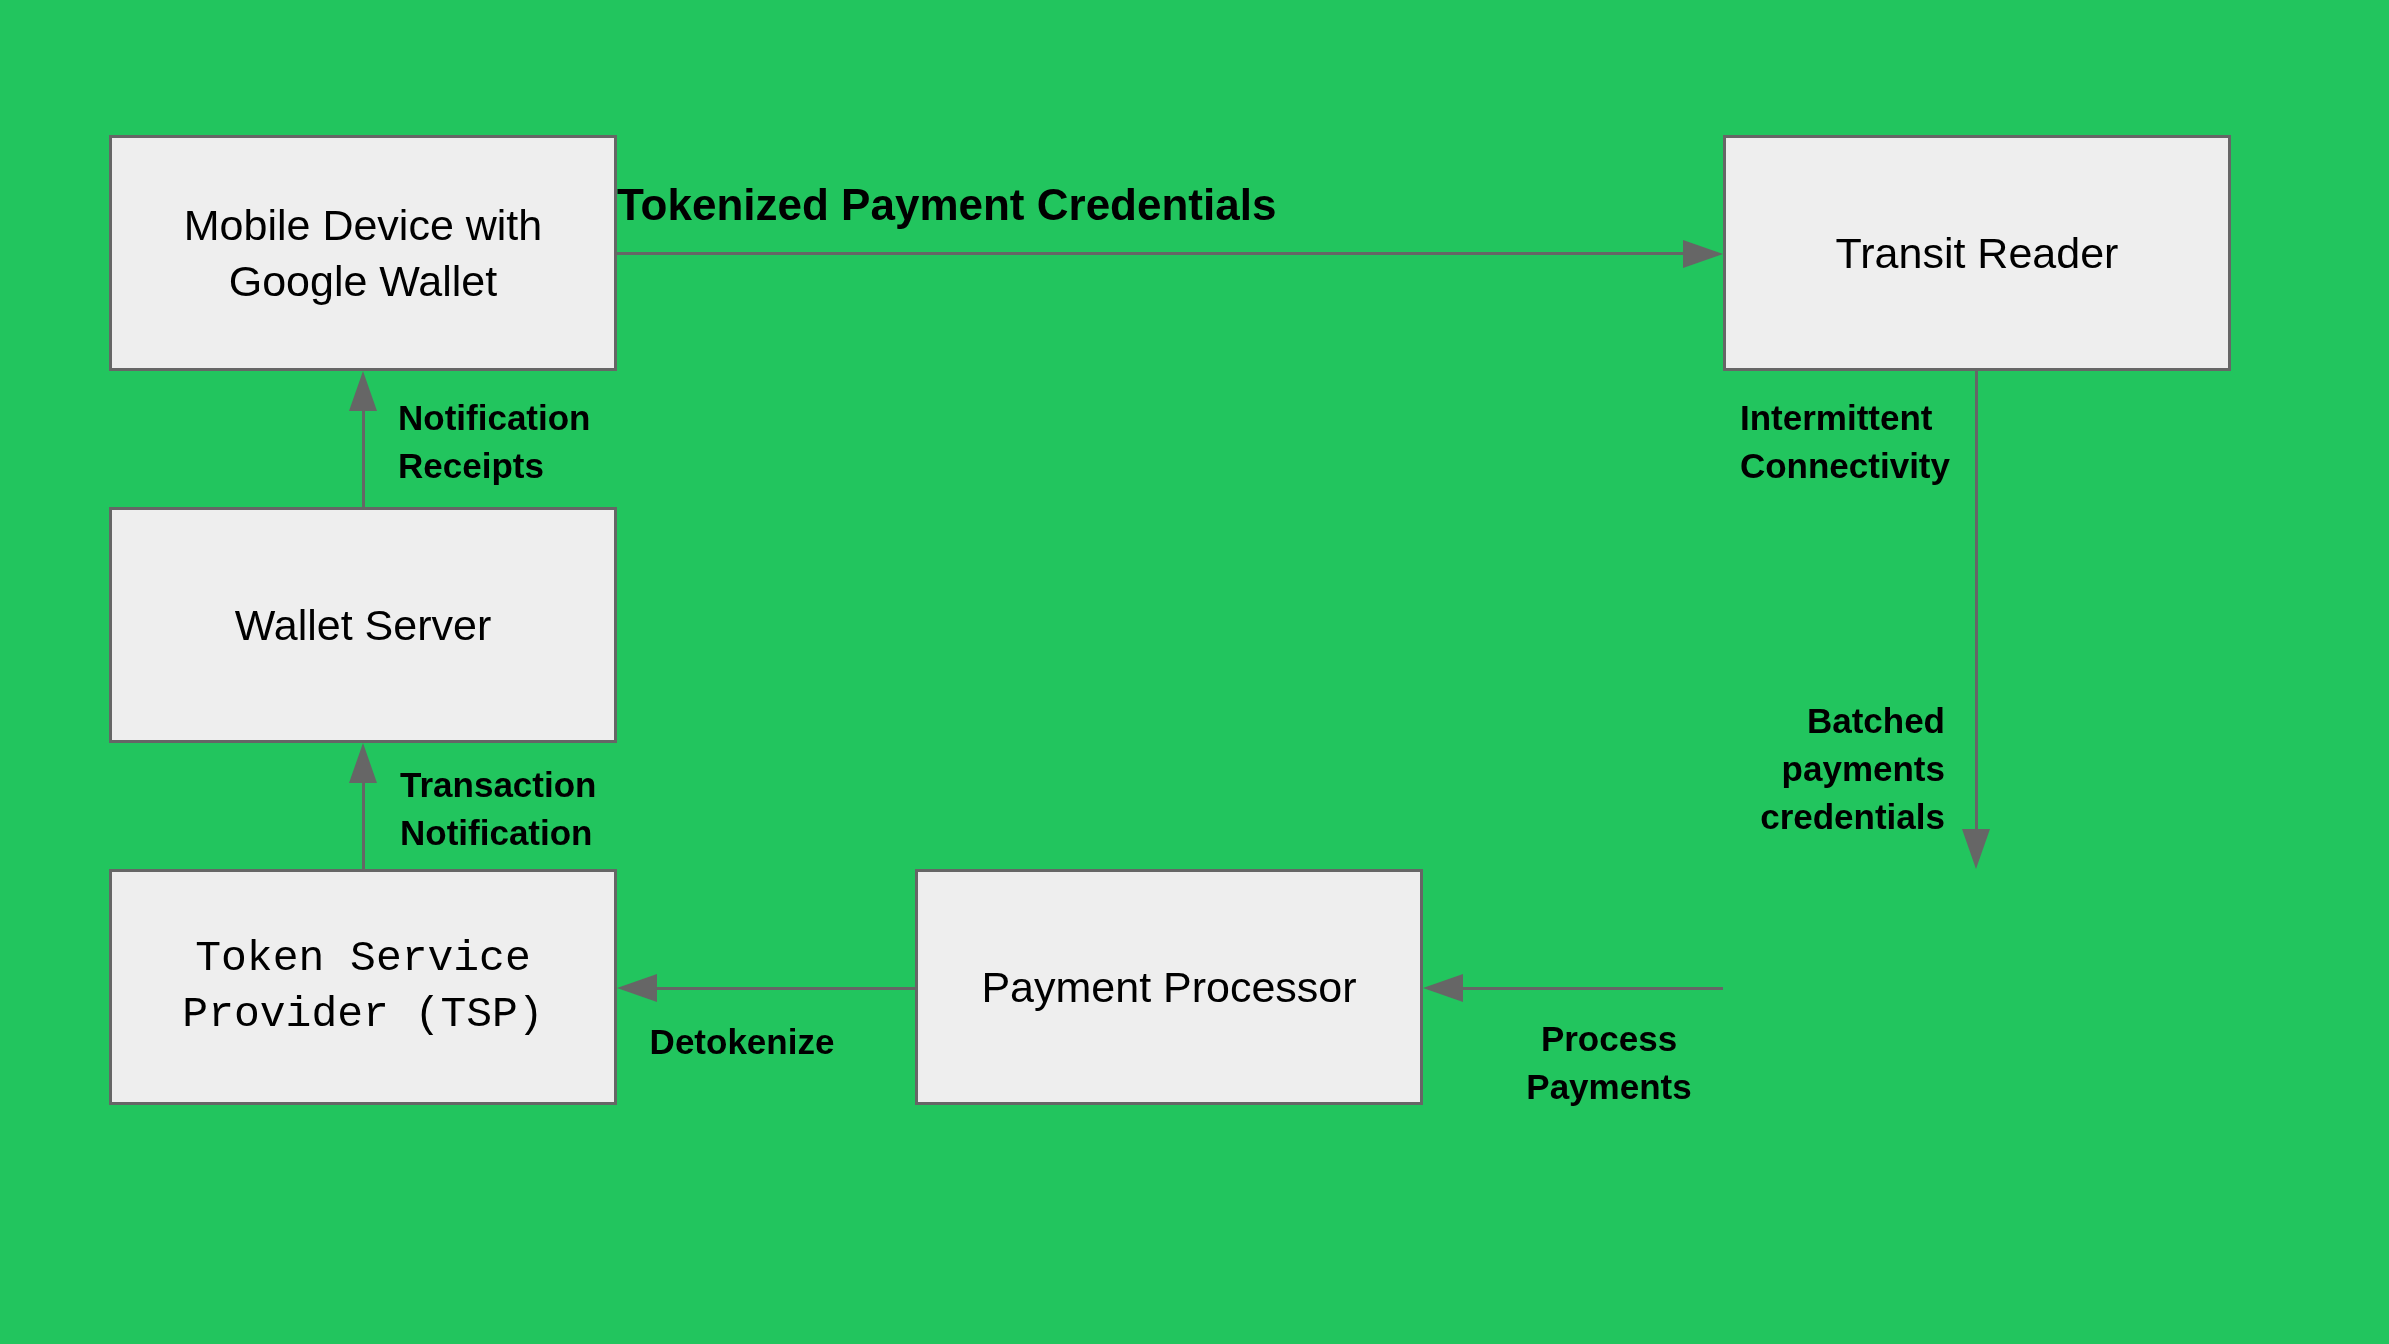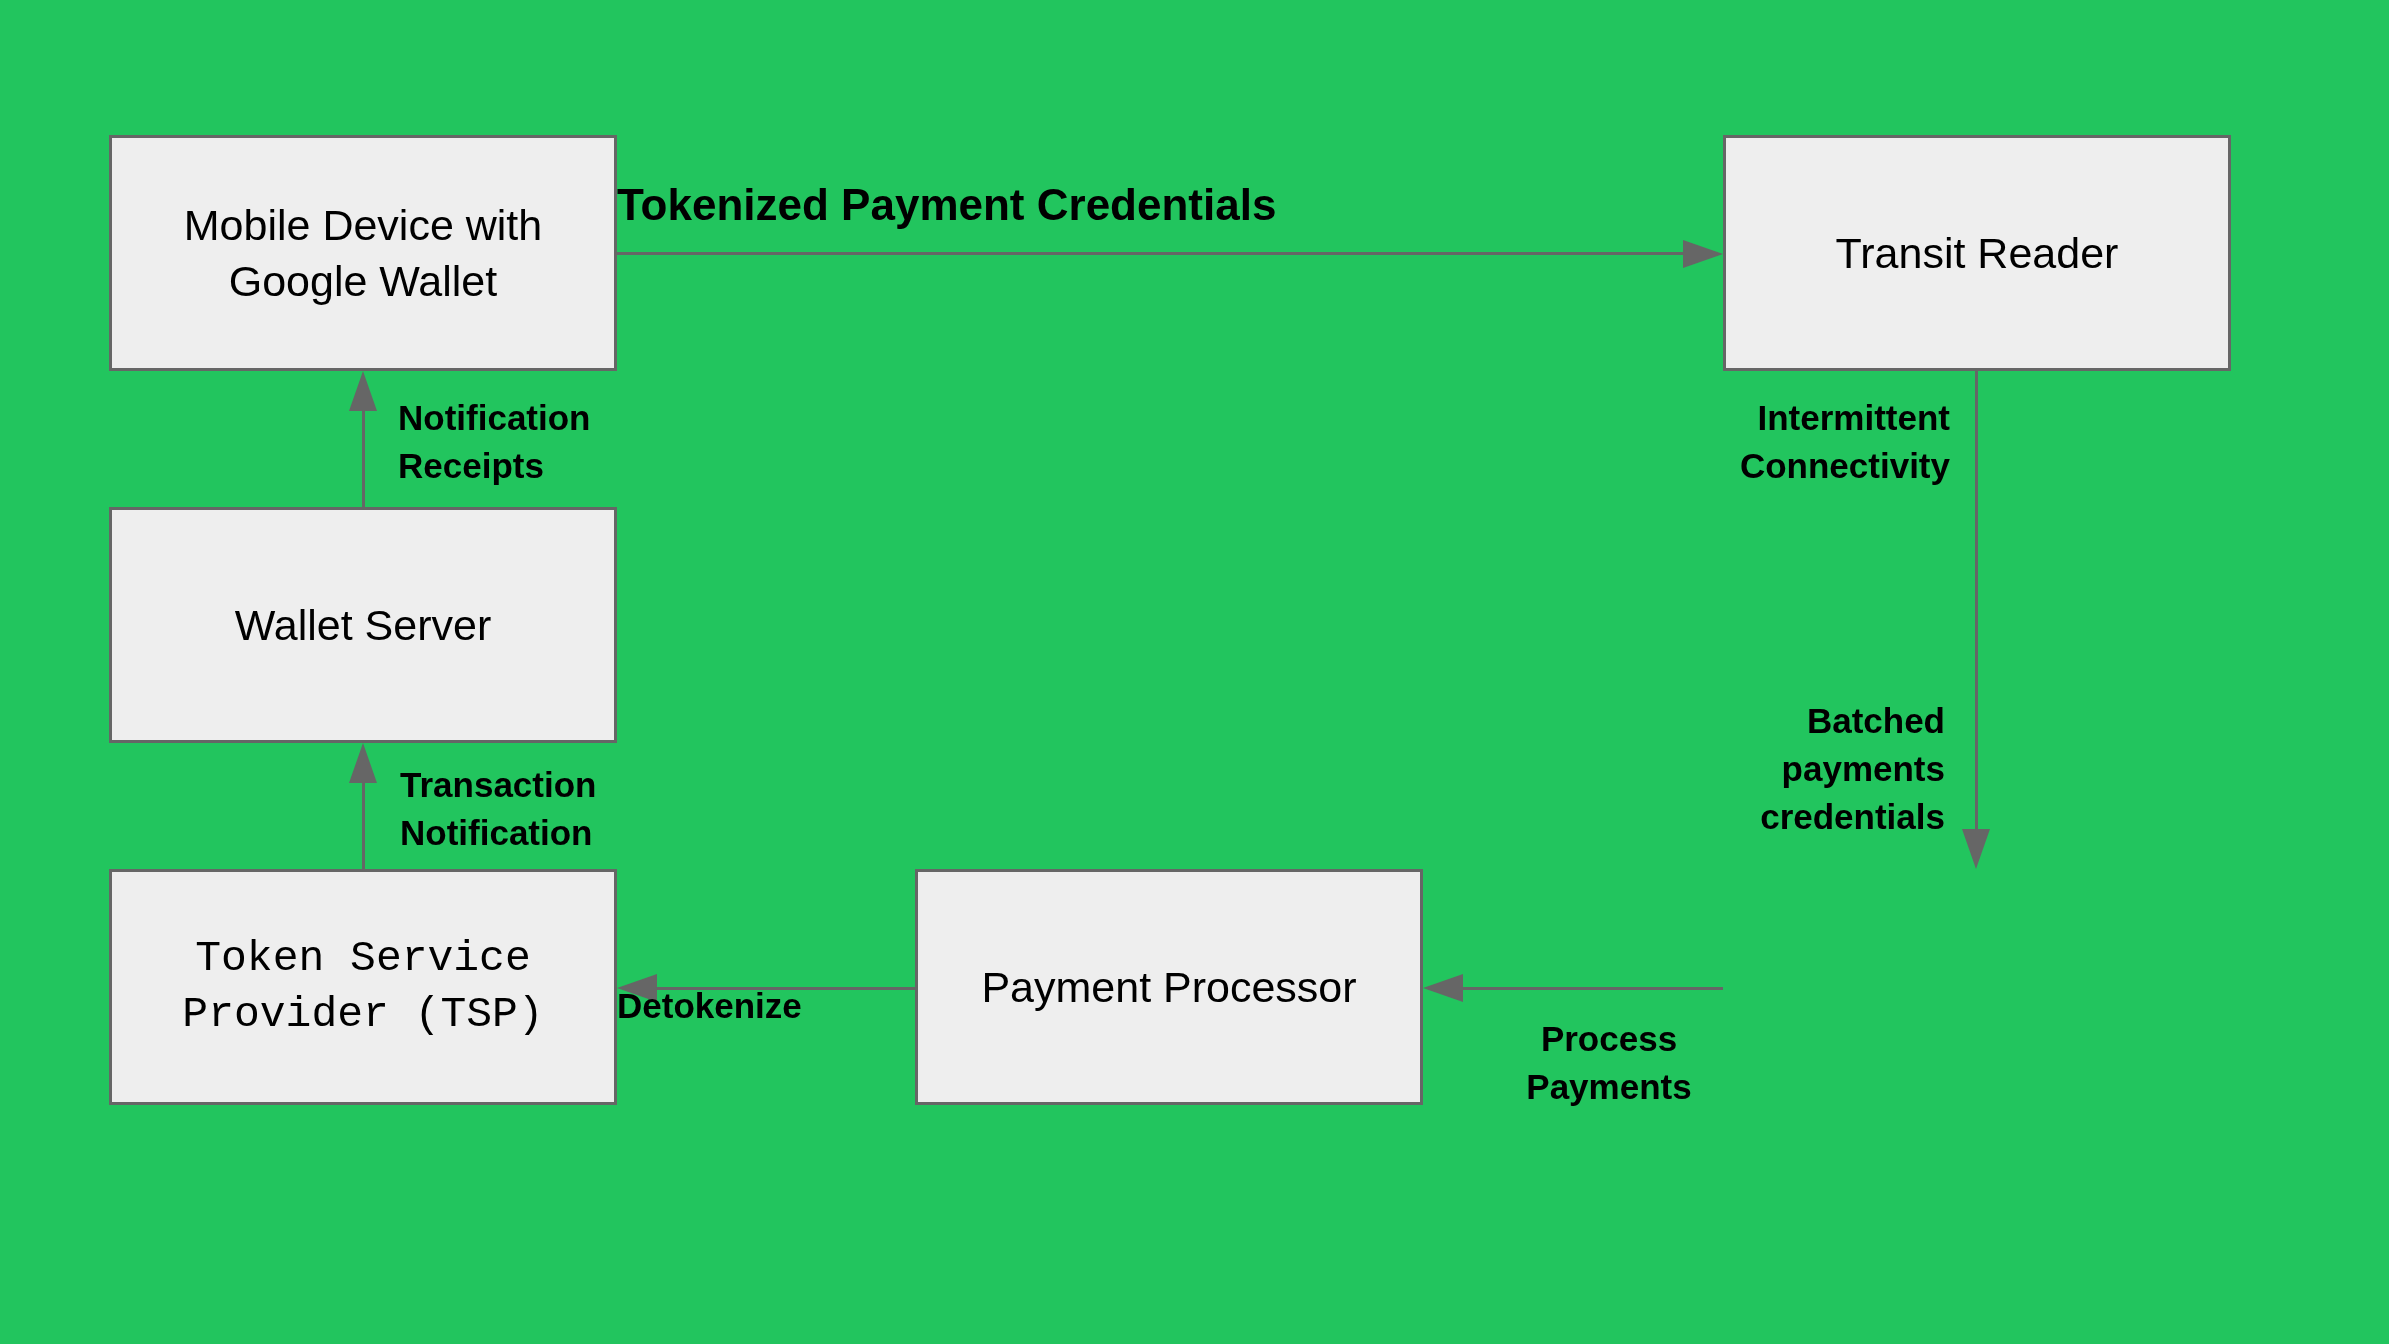--- a/index.html
+++ b/index.html
@@ -64,24 +64,24 @@
     position: absolute;
     font-weight: 700;
     font-size: 35px;
     line-height: 48px;
     white-space: pre-line;
     color: var(--text, #000);
   }
   #l-tokenized    { left: 617px;  top: 178px;  width: 1106px; font-size: 44px; line-height: 54px; }
   #l-notif        { left: 398px;  top: 394px;  text-align: left; }
   #l-trans        { left: 400px;  top: 761px;  text-align: left; }
-  #l-intermittent { right: 439px; top: 394px;  text-align: right; }
+  #l-intermittent { right: 439px; top: 394px;  text-align: left; }
   #l-batched      { right: 444px; top: 697px;  text-align: right; }
   #l-process      { left: 1423px; top: 1015px; width: 300px; text-align: center; margin-left: 36px; }
-  #l-detok        { left: 617px;  top: 982px; width: 250px; text-align: left; }
+  #l-detok        { left: 617px;  top: 1018px; width: 250px; text-align: center; }
 </style>
 </head>
 <body>
 
 <div class="canvas">
 
   <div class="node" id="n-mobile">Mobile Device with
 Google Wallet</div>
   <div class="node" id="n-reader">Transit Reader</div>
   <div class="node" id="n-google">Wallet Server</div>

